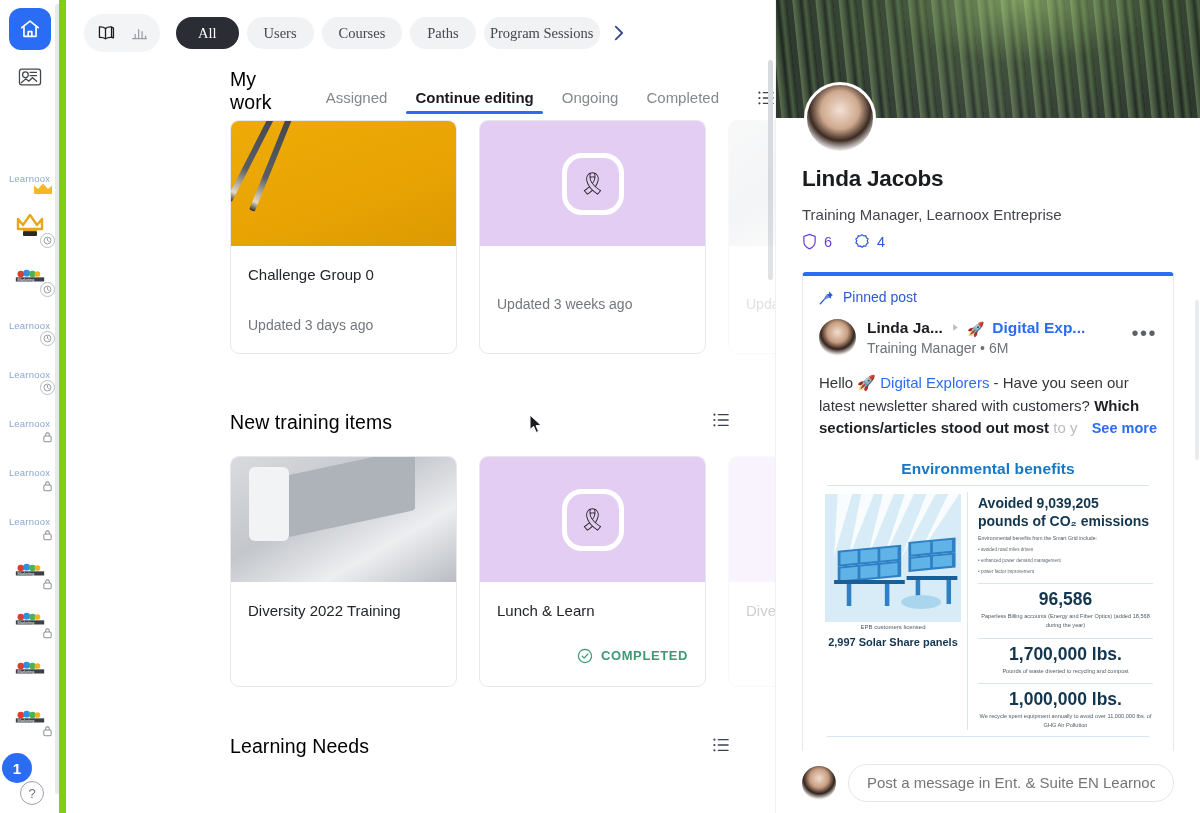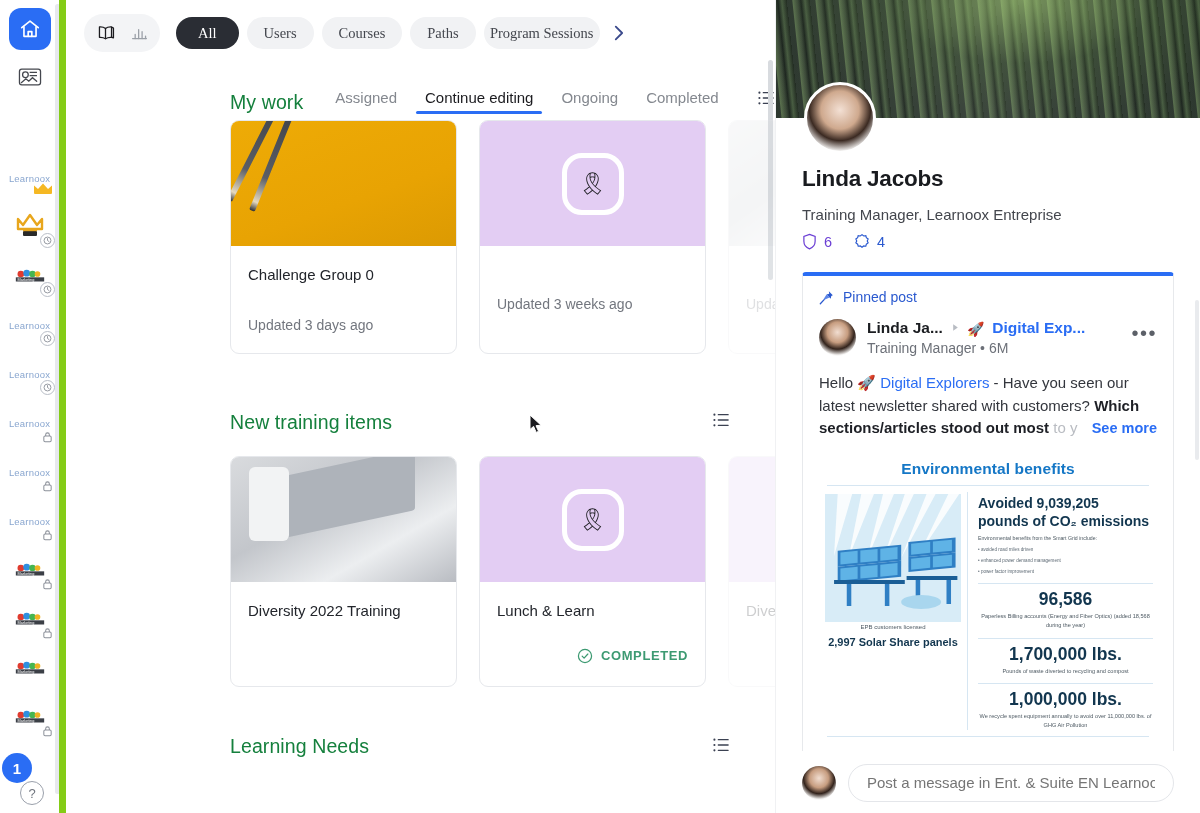--- a/index.html
+++ b/index.html
@@ -108,27 +108,27 @@
     font-size: 14.5px; white-space: nowrap;
   }
   .chip.active { background: #2a2d34; color: #fff; font-weight: 500; padding: 0 22px; }
   .chip-next { margin-left: 2px; color: #3b4a8c; display: flex; align-items: center; }
   .chip-clip { max-width: 116px; overflow: hidden; }
 
   .sec-head {
     display: flex; align-items: flex-end; gap: 18px;
     padding: 0 0 0 164px; height: 48px;
   }
-  .sec-title { font-size: 19.5px; color: #15803d; font-weight: 400; letter-spacing: .1px; }
+  .sec-title { font-size: 19.5px; color: #000000; font-weight: 400; letter-spacing: .1px; }
   .tabs { display: flex; align-items: flex-end; gap: 0; }
   .tab {
     font-size: 15px; color: #84888f; padding: 0 14px 8px 14px;
     position: relative; white-space: nowrap;
   }
-  .tab.active { color: #1b1b1f; font-weight: 400; }
+  .tab.active { color: #1b1b1f; font-weight: 700; }
   .tab.active:after {
     content: ""; position: absolute; left: 5px; right: 5px; bottom: 0;
     height: 3px; background: #2a6df4; border-radius: 2px;
   }
   .list-ic { margin-left: 6px; margin-bottom: 4px; }
 
   
   .cards-row {
     display: flex; gap: 22px; padding-left: 164px; margin-top: 6px;
     position: relative;

